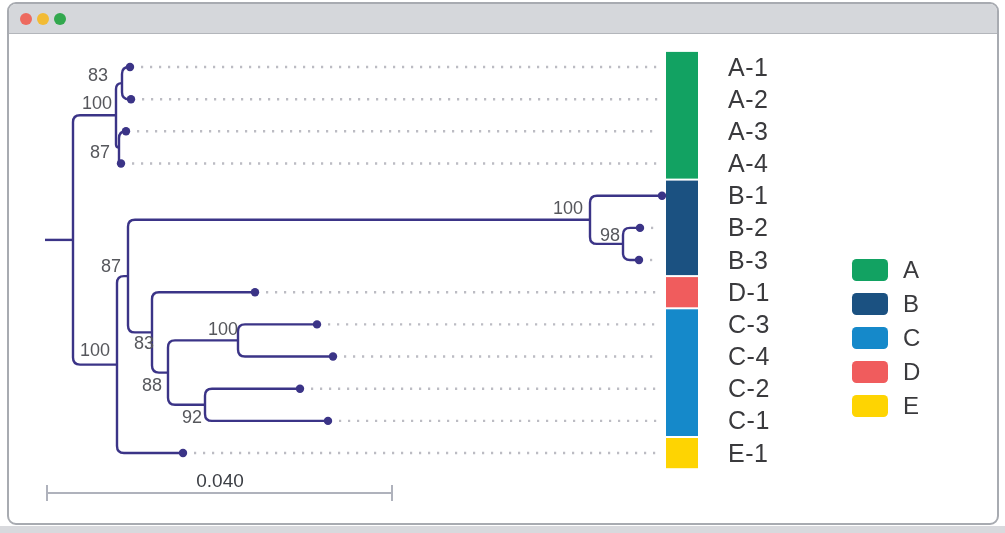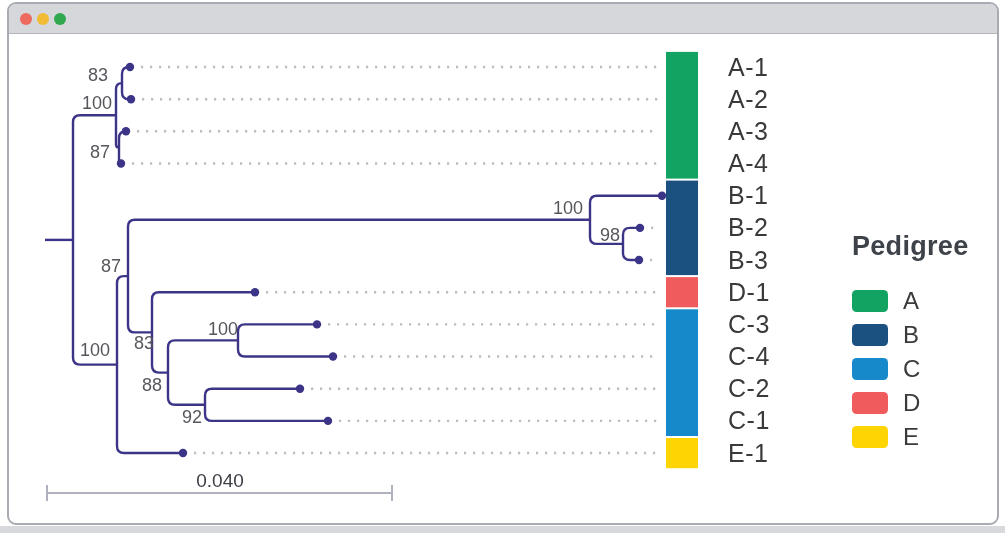--- a/index.html
+++ b/index.html
@@ -119,21 +119,20 @@
     <path d="M 300 388.7 L 212 388.7 Q 205 388.7 205 395.7 L 205 413.9 Q 205 420.9 212 420.9 L 328 420.9" class="branch"></path>
     <text x="192" y="423" class="bootstrap-label">92</text>
     <line x1="45" y1="239.9" x2="73" y2="239.9" class="branch"></line>
     <line x1="47" y1="493" x2="392" y2="493" class="scale-line"></line>
     <line x1="47" y1="485" x2="47" y2="501" class="scale-line"></line>
     <line x1="392" y1="485" x2="392" y2="501" class="scale-line"></line>
     <text x="220" y="487" class="scale-label">0.040</text>
   </svg>
 
 <div class="legend">
-  <div class="legend-title">Pedigree</div>
   <div class="legend-items" id="legend-items">
       <div class="legend-item">
         <span class="legend-swatch" style="background: rgb(18, 162, 98);"></span>
         <span class="legend-label">A</span>
       </div>
       <div class="legend-item">
         <span class="legend-swatch" style="background: rgb(27, 81, 129);"></span>
         <span class="legend-label">B</span>
       </div>
       <div class="legend-item">

